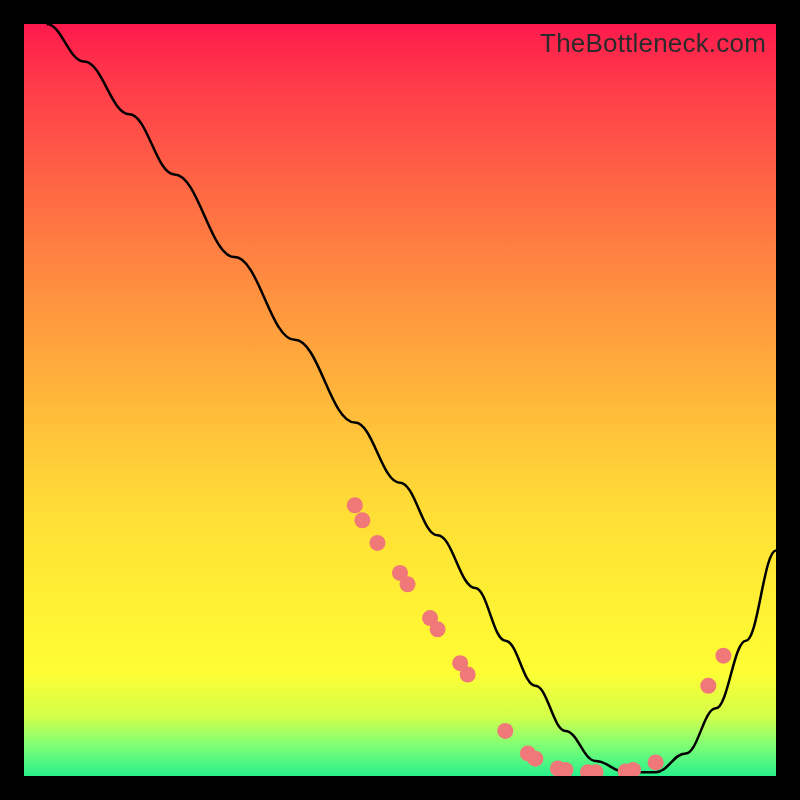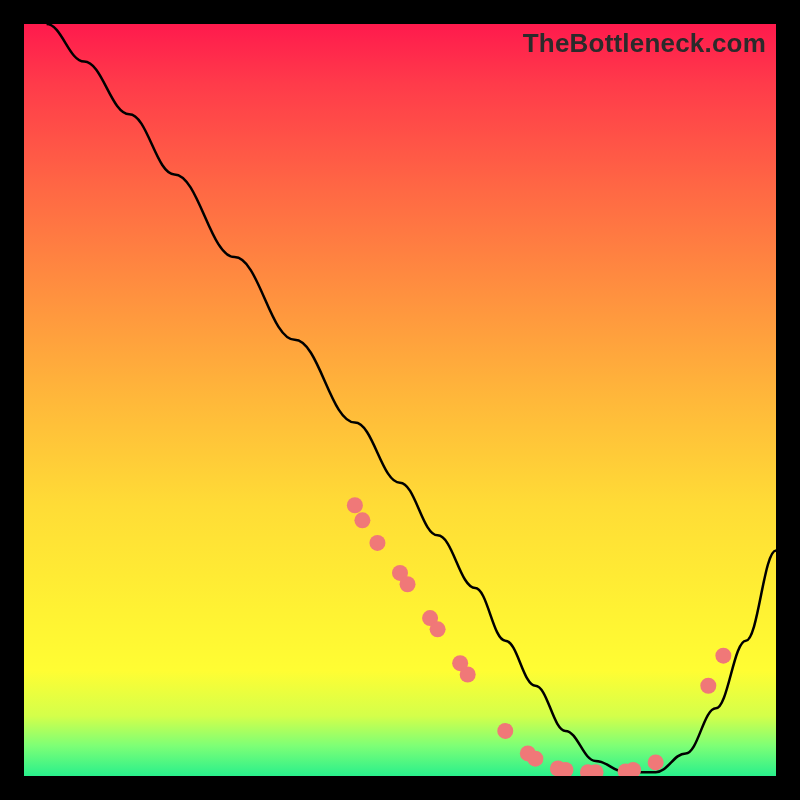--- a/index.html
+++ b/index.html
@@ -30,21 +30,21 @@
       #7dff76 96%,
       #29f08c 100%
     );
   }
   .watermark {
     position: absolute;
     top: 4px;
     right: 10px;
     color: #2b2b2b;
     font-size: 26px;
-    font-weight: 700;
+    font-weight: 400;
     letter-spacing: 0.2px;
     font-family: Arial, Helvetica, sans-serif;
     text-align: right;
   }
   svg {
     position: absolute;
     left: 0;
     top: 0;
   }
 </style>

